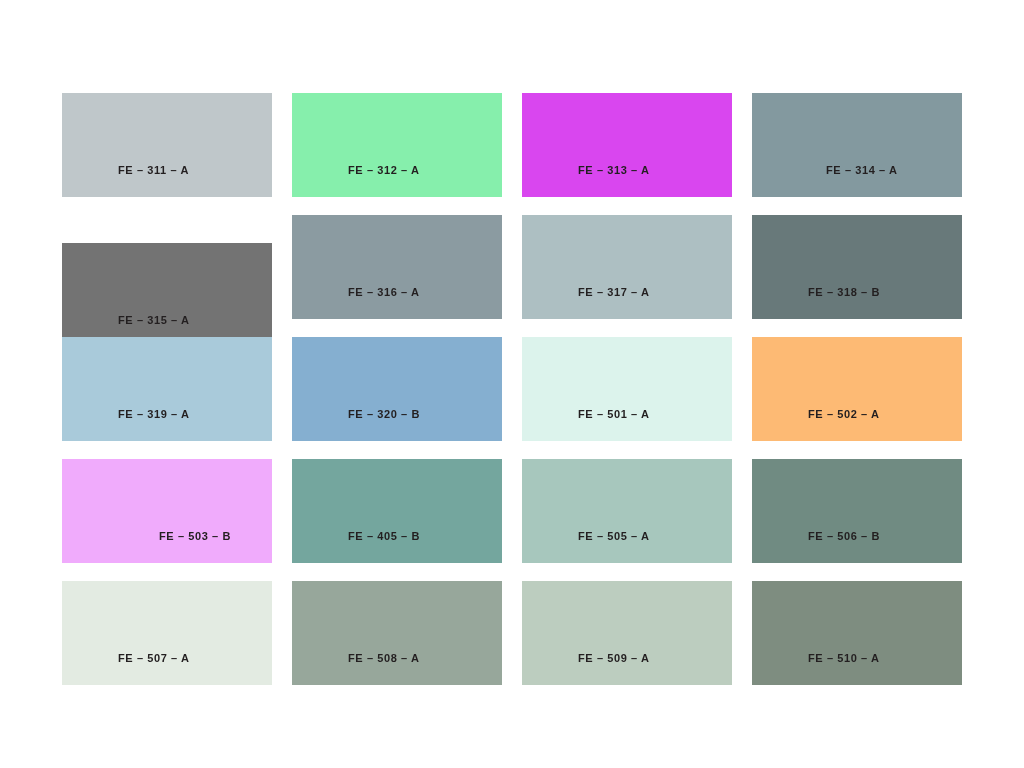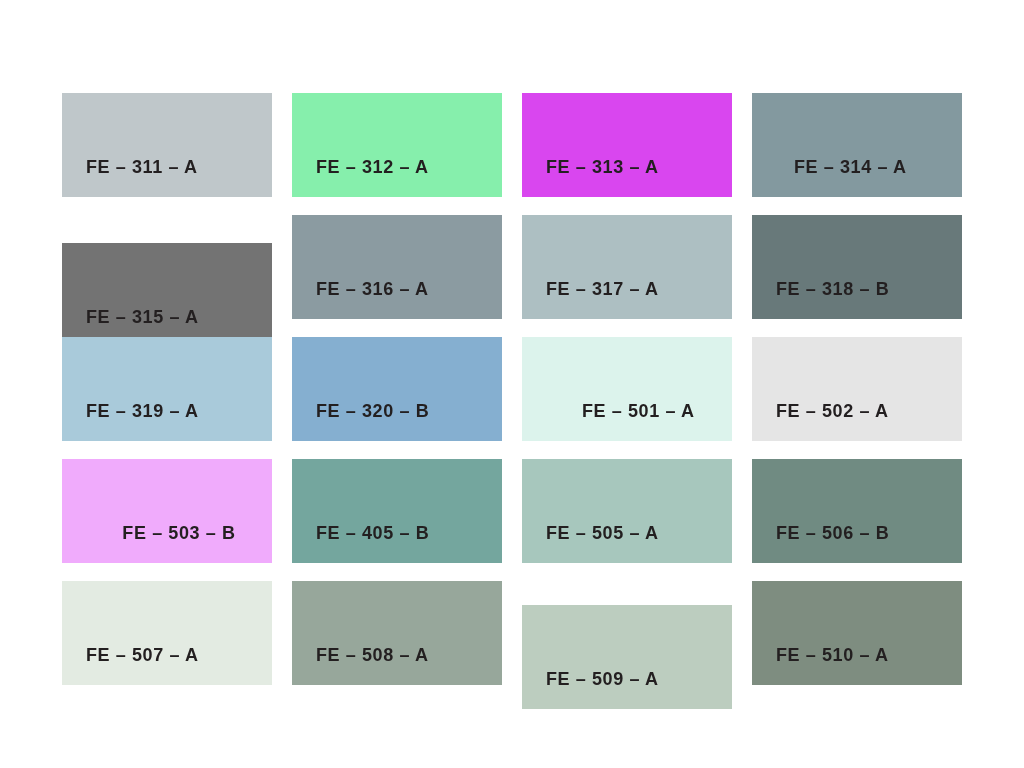--- a/index.html
+++ b/index.html
@@ -37,25 +37,25 @@
     height: 104px;
     box-sizing: border-box;
     display: flex;
     align-items: flex-end;
     justify-content: flex-start;
     overflow: hidden;
   }
   .swatch-label {
     display: block;
     font-family: "Liberation Sans", sans-serif;
-    font-size: 18px;
+    font-size: 11px;
     font-weight: bold;
     letter-spacing: 0.6px;
     color: #231f20;
-    padding-left: 24px;
+    padding-left: 56px;
     padding-bottom: 21px;
     white-space: nowrap;
     line-height: 1;
   }
 </style>
 </head>
 <body>
 
 <div id="palette-page" style="background-color: rgb(255, 255, 255);">
   <div id="swatch-grid">
@@ -86,23 +86,23 @@
       <span class="swatch-label" style="color: rgb(35, 31, 32);">FE – 318 – B</span>
     </div>
 
     <div class="swatch" style="background-color: rgb(169, 202, 218);">
       <span class="swatch-label" style="color: rgb(35, 31, 32);">FE – 319 – A</span>
     </div>
     <div class="swatch" style="background-color: rgb(133, 175, 208);">
       <span class="swatch-label" style="color: rgb(35, 31, 32);">FE – 320 – B</span>
     </div>
     <div class="swatch" style="background-color: rgb(220, 243, 236);">
-      <span class="swatch-label" style="color: rgb(35, 31, 32); margin-left: 36px;">FE – 501 – A</span>
+      <span class="swatch-label" style="color: rgb(35, 31, 32);">FE – 501 – A</span>
     </div>
-    <div class="swatch" style="background-color: #e5e5e5;">
+    <div class="swatch" style="background-color: #fdba74;">
       <span class="swatch-label" style="color: rgb(35, 31, 32);">FE – 502 – A</span>
     </div>
 
     <div class="swatch" style="background-color: #f0abfc; justify-content: center;">
       <span class="swatch-label" style="color: rgb(35, 31, 32);">FE – 503 – B</span>
     </div>
     <div class="swatch" style="background-color: rgb(116, 166, 158);">
       <span class="swatch-label" style="color: rgb(35, 31, 32);">FE – 405 – B</span>
     </div>
     <div class="swatch" style="background-color: rgb(167, 199, 189);">
@@ -111,21 +111,21 @@
     <div class="swatch" style="background-color: rgb(112, 139, 130);">
       <span class="swatch-label" style="color: rgb(35, 31, 32);">FE – 506 – B</span>
     </div>
 
     <div class="swatch" style="background-color: rgb(227, 235, 226);">
       <span class="swatch-label" style="color: rgb(35, 31, 32);">FE – 507 – A</span>
     </div>
     <div class="swatch" style="background-color: rgb(151, 167, 155);">
       <span class="swatch-label" style="color: rgb(35, 31, 32);">FE – 508 – A</span>
     </div>
-    <div class="swatch" style="background-color: rgb(188, 205, 191); margin-top: 24px;">
+    <div class="swatch" style="background-color: rgb(188, 205, 191);">
       <span class="swatch-label" style="color: rgb(35, 31, 32);">FE – 509 – A</span>
     </div>
     <div class="swatch" style="background-color: rgb(126, 141, 128);">
       <span class="swatch-label" style="color: rgb(35, 31, 32);">FE – 510 – A</span>
     </div>
 
   </div>
 </div>
 
 </body></html>

